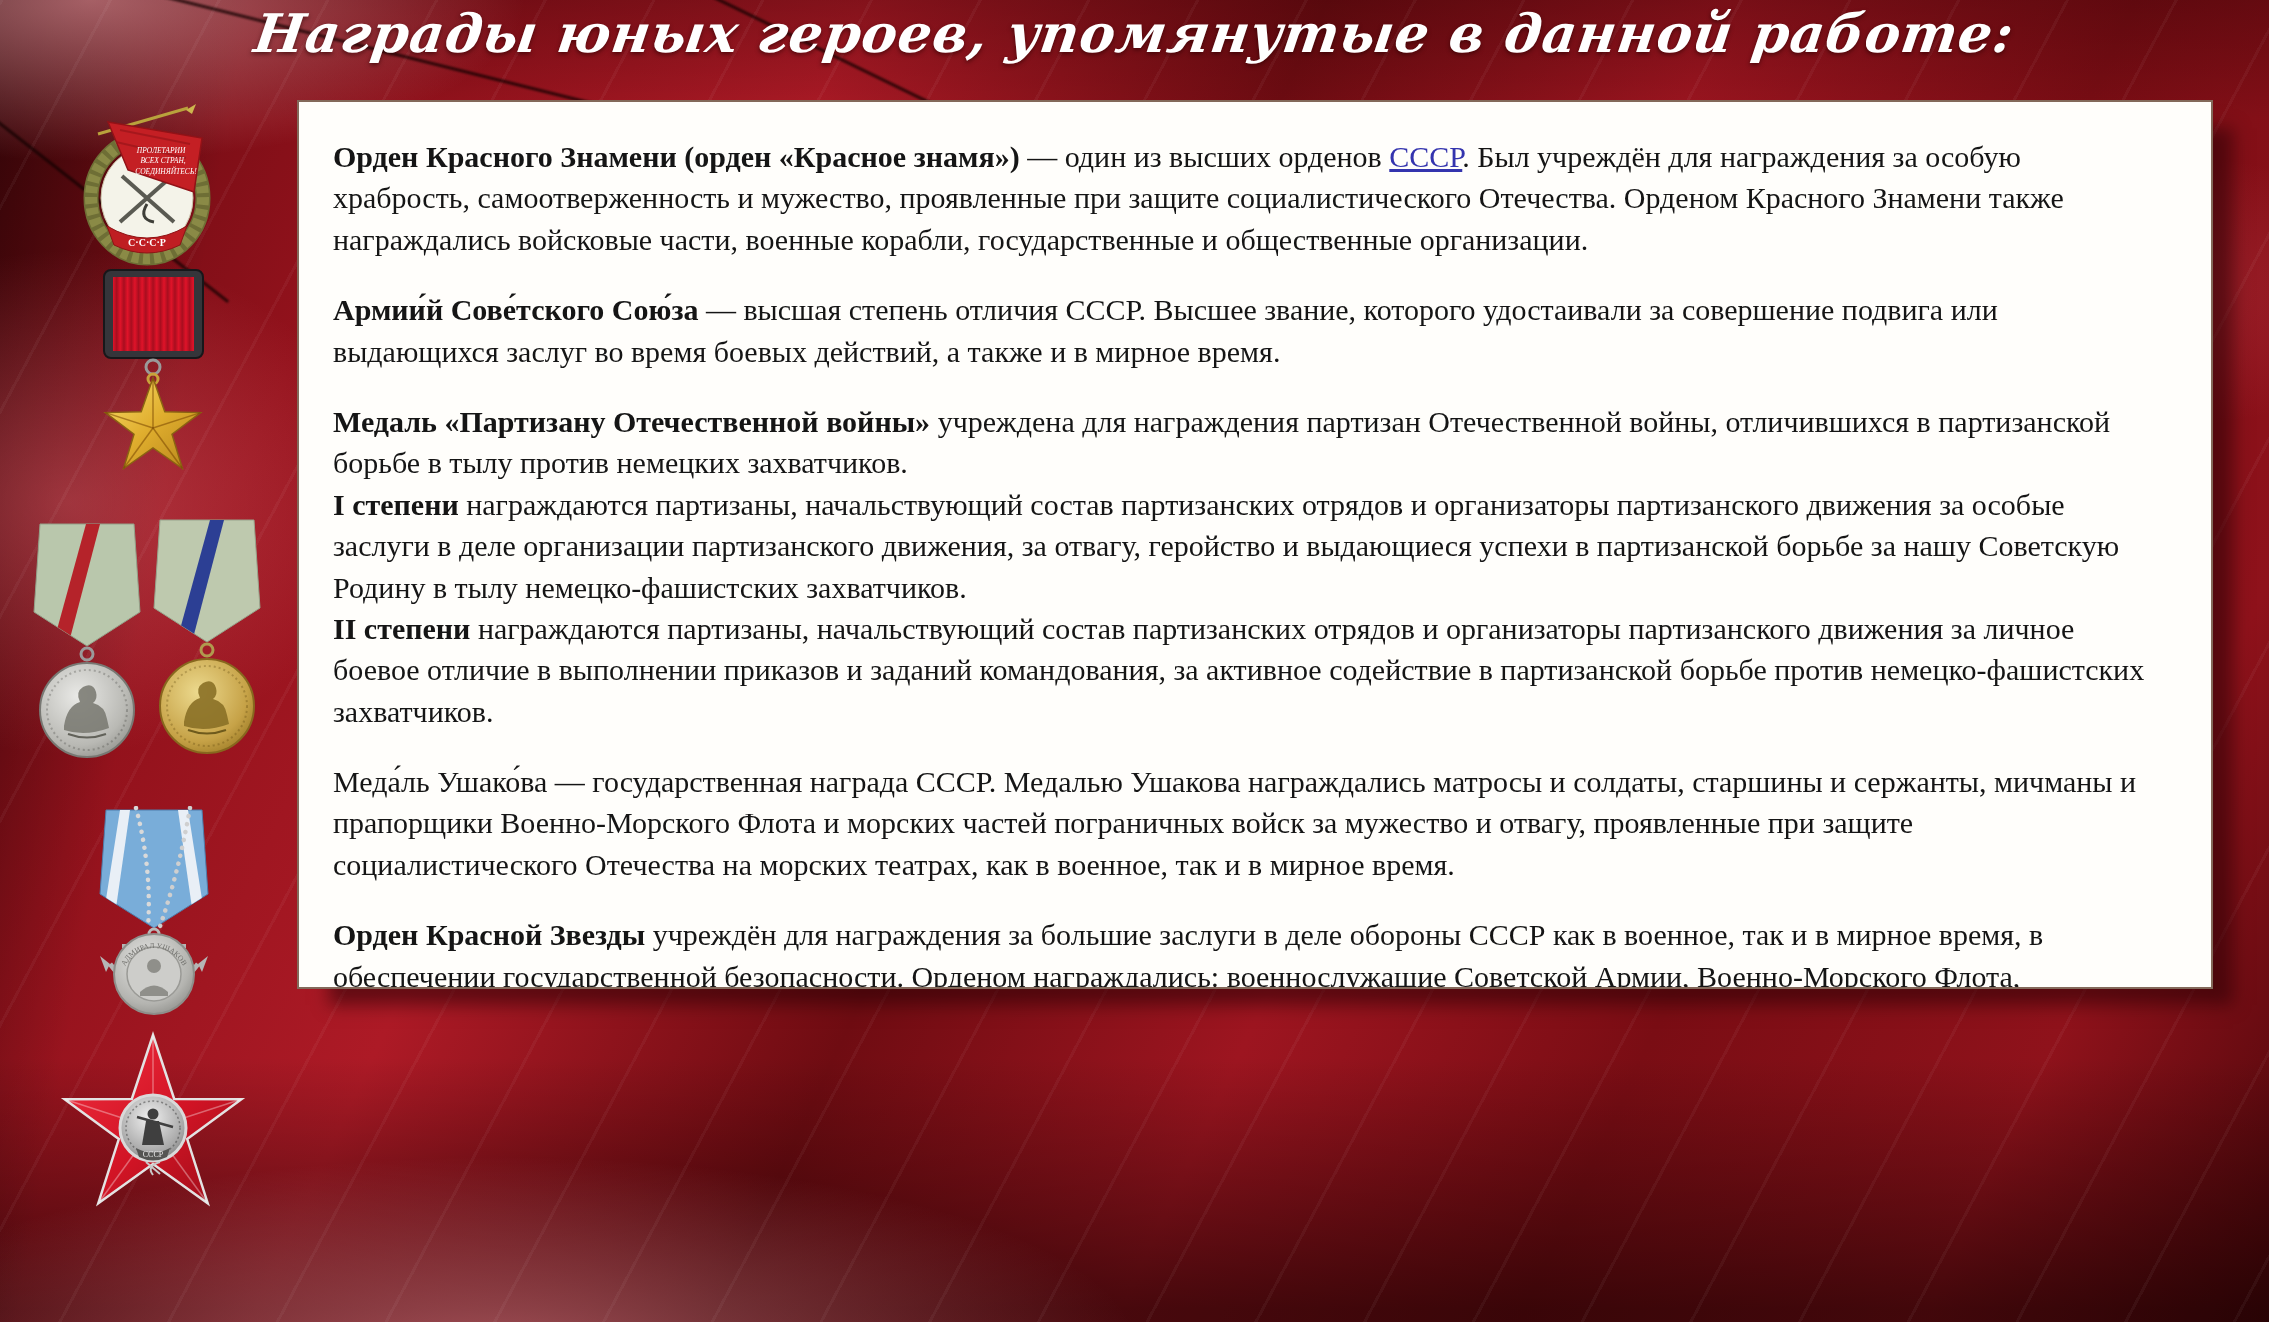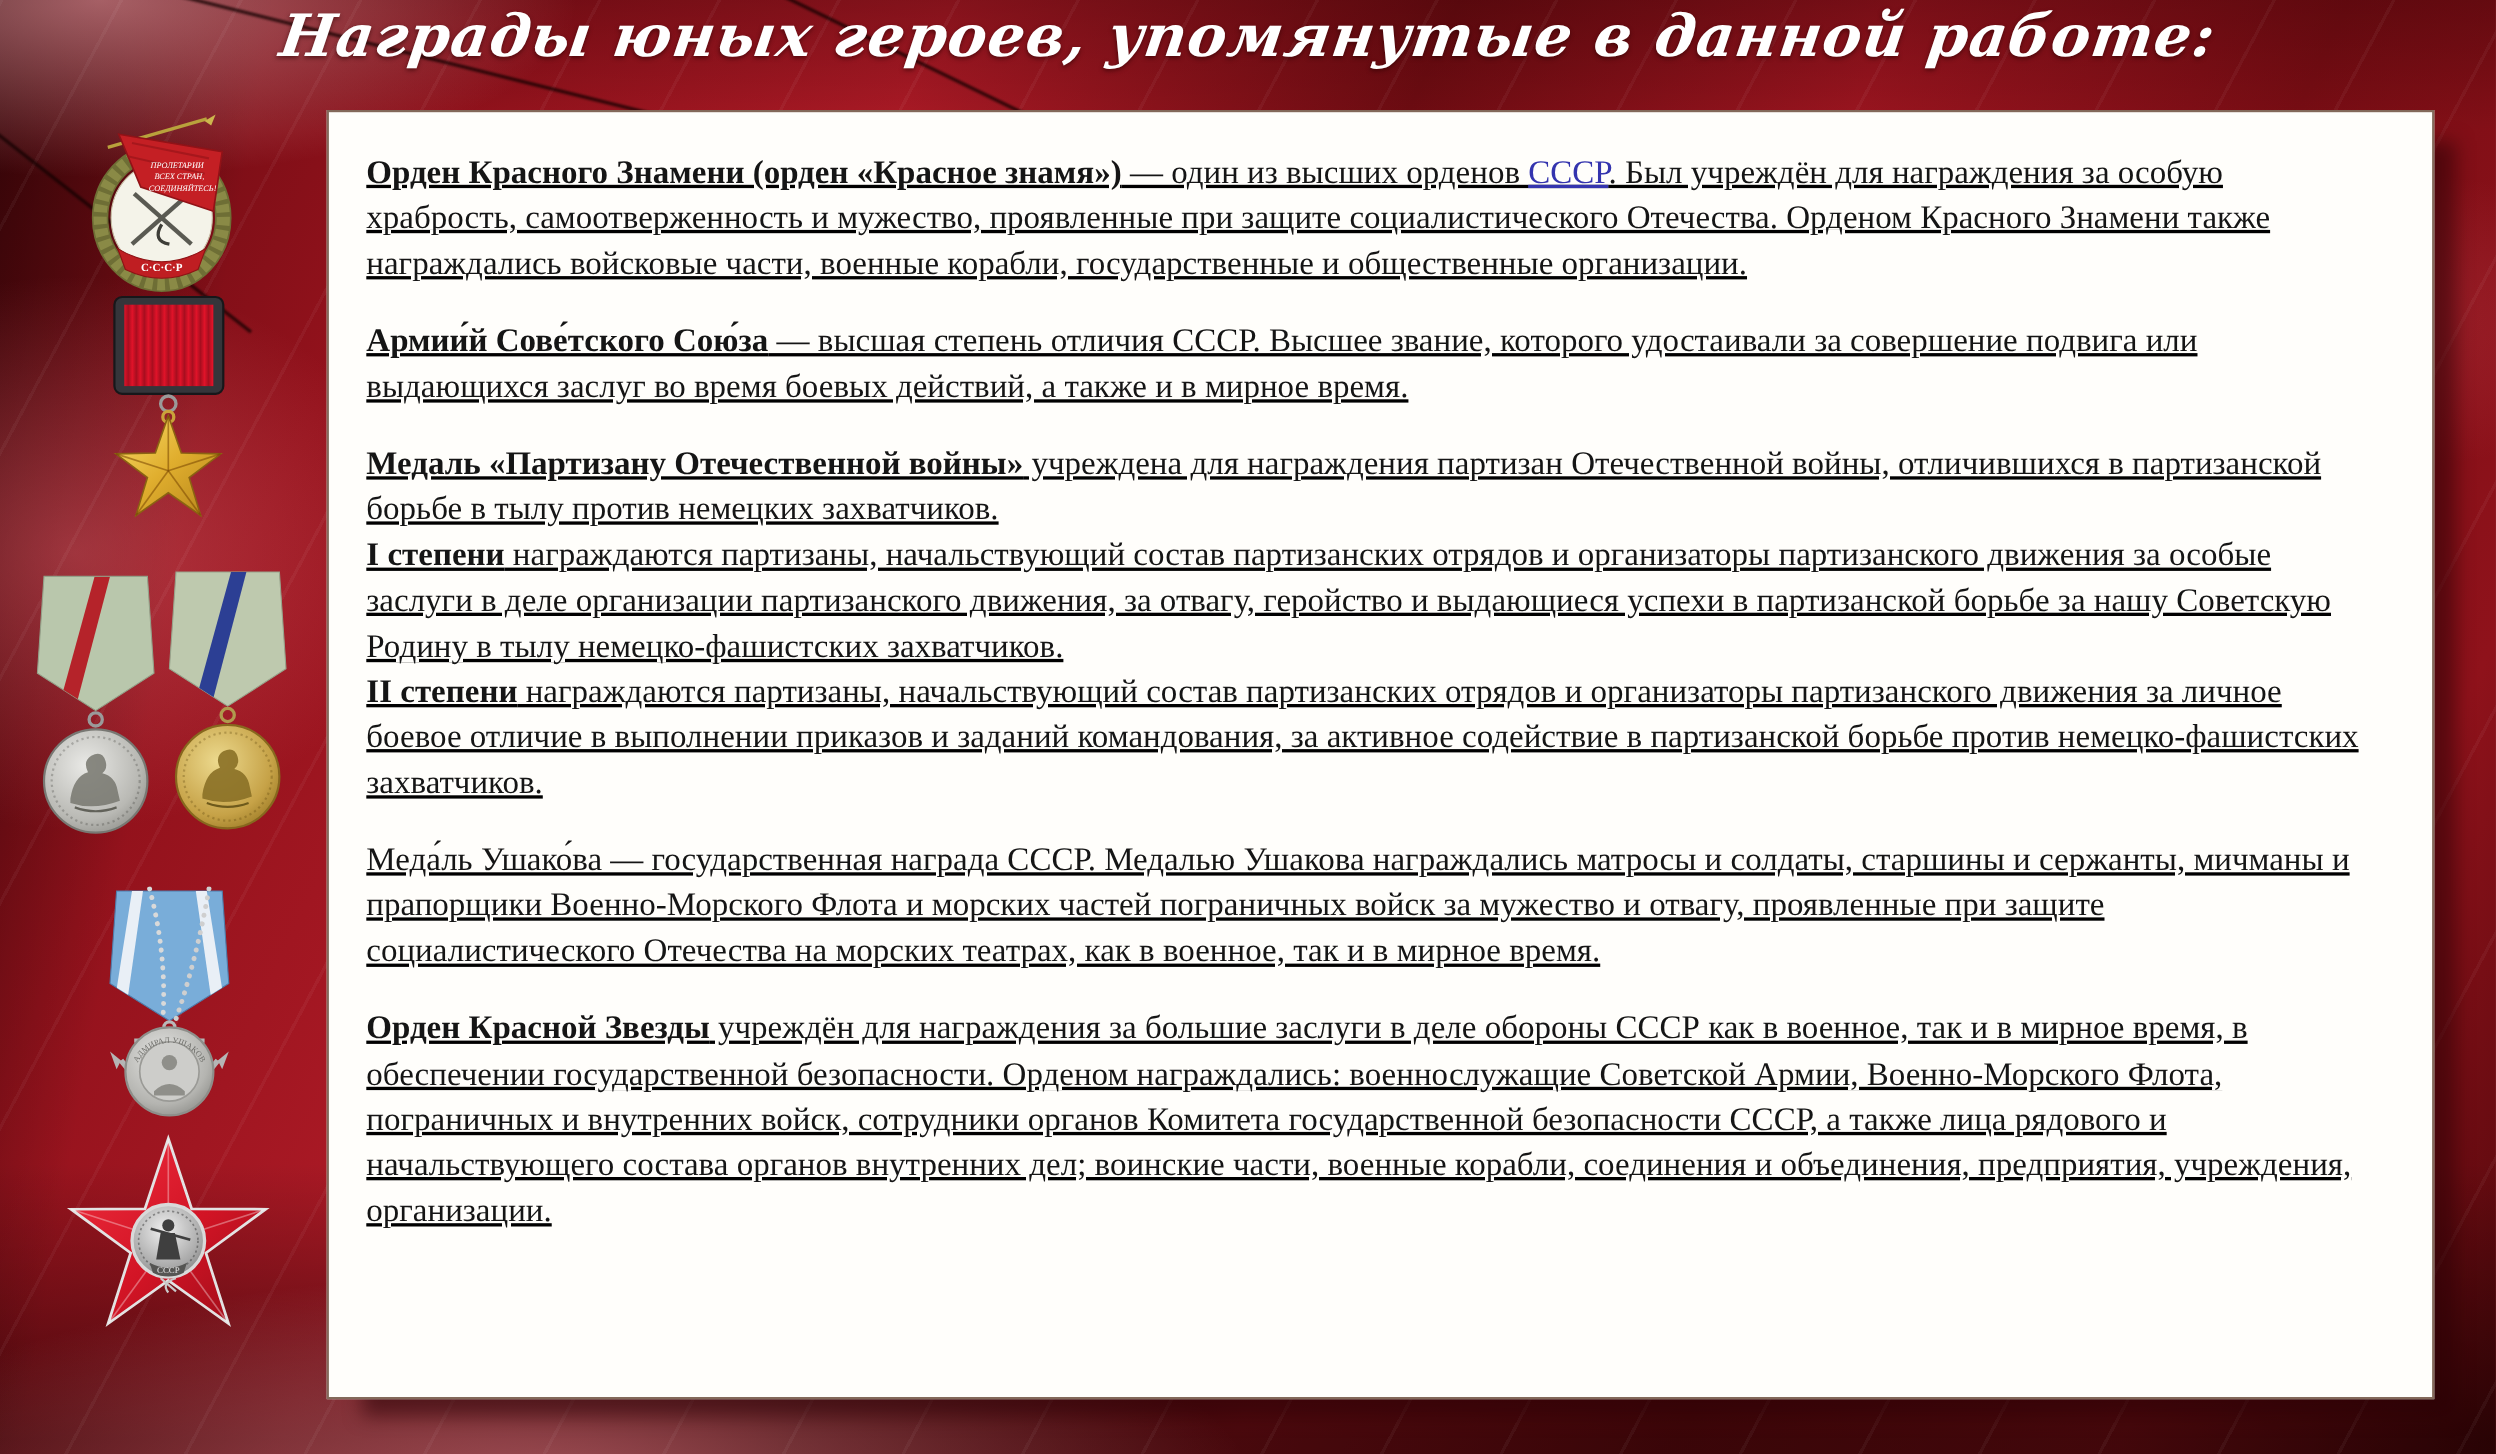--- a/index.html
+++ b/index.html
@@ -24,24 +24,24 @@
   .crease.c2{top:-6px;left:430px;width:560px;height:3px;transform:rotate(26deg);}
   .crease.c3{top:208px;left:-40px;width:300px;height:3px;transform:rotate(38deg);}
   .title{
     position:absolute;top:0;left:0;width:100%;margin:0;text-align:center;
     font-family:"DejaVu Serif","Liberation Serif",serif;
     font-style:italic;font-weight:bold;font-size:53px;line-height:66px;color:#ffffff;
     letter-spacing:1px;transform:skewX(-8deg);
     text-shadow:0 2px 4px rgba(40,0,0,.6);
   }
   .textbox{
-    position:absolute;left:297px;top:100px;width:1916px;height:1172px;box-sizing:border-box;
+    position:absolute;left:297px;top:100px;width:1916px;height:889px;box-sizing:border-box;
     background:#fffefb;border:2px solid #83695a;
     box-shadow:26px 22px 16px -6px rgba(42,2,6,.55);
-    padding:34px 56px 20px 34px;overflow:hidden;text-decoration:underline;
+    padding:34px 56px 20px 34px;overflow:hidden;
   }
   .para{margin:0 0 29px 0;font-size:30px;line-height:1.38;color:#151515;}
   .para:last-child{margin-bottom:0;}
   .para .b{font-weight:bold;}
   .para a.link{color:#3434ae;text-decoration:underline;cursor:pointer;}
   .medals{position:absolute;left:0;top:0;width:297px;height:1322px;}
   .medals svg{position:absolute;}
   .m-banner{left:72px;top:98px;}
   .m-hero{left:96px;top:266px;}
   .m-part1{left:28px;top:520px;}

